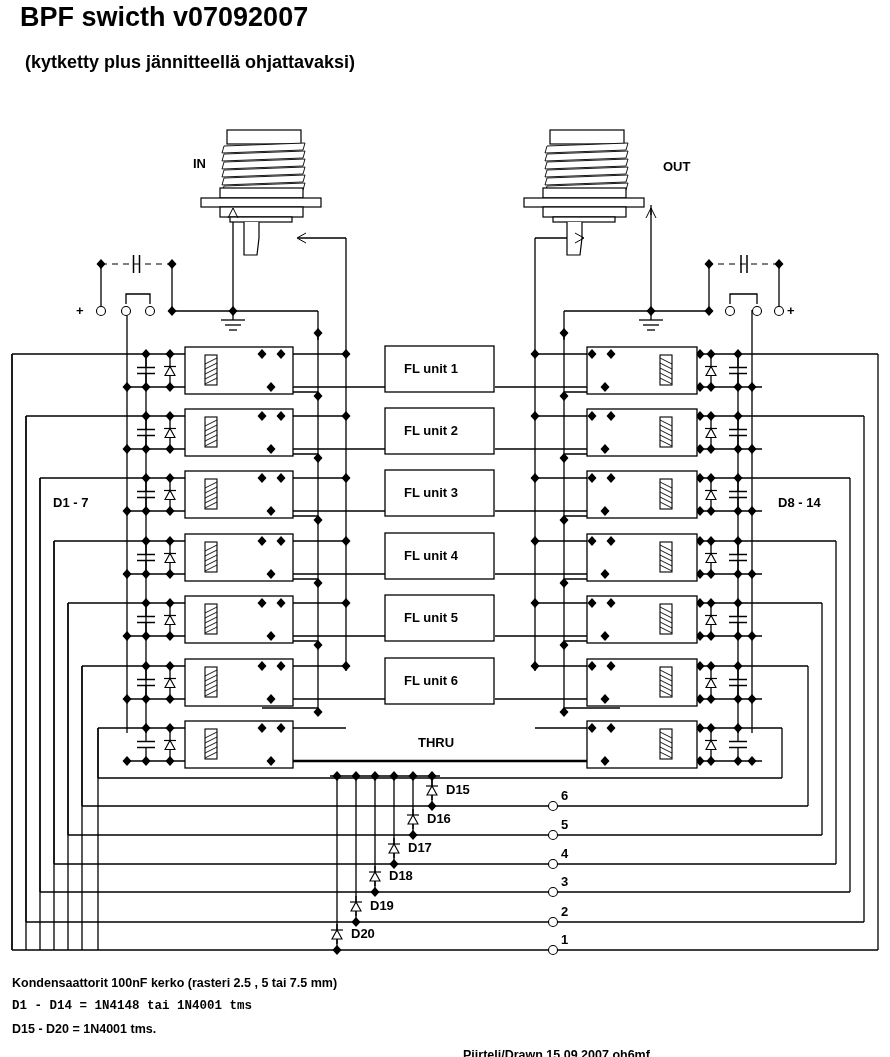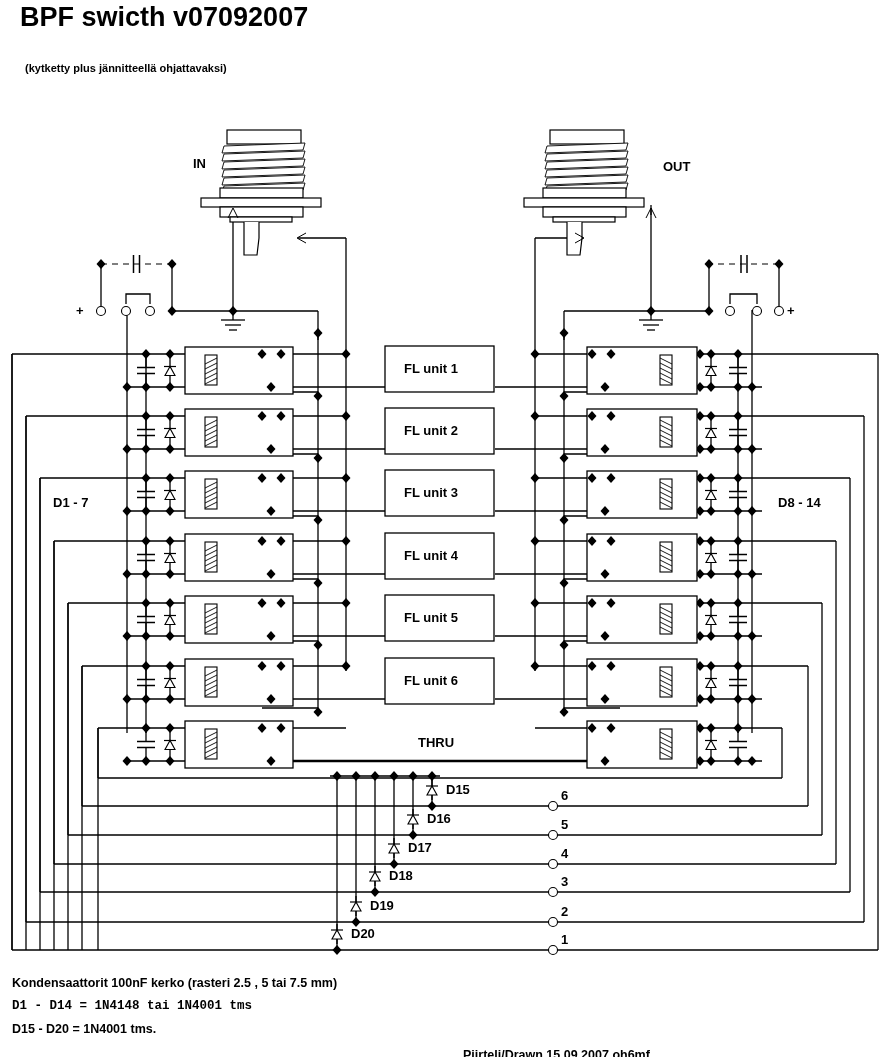--- a/index.html
+++ b/index.html
@@ -1,18 +1,18 @@
 <!DOCTYPE html>
 <html><head>
 <meta charset="utf-8">
 <style>
   html,body{margin:0;padding:0;background:#ffffff;}
   body{width:890px;height:1057px;position:relative;overflow:hidden;font-family:"Liberation Sans",sans-serif;color:#000;}
   .title{position:absolute;left:20px;top:2px;font-size:27px;font-weight:bold;letter-spacing:0px;text-align:right;}
-  .subtitle{position:absolute;left:25px;top:62px;font-size:11px;font-weight:bold;}
+  .subtitle{position:absolute;left:25px;top:52px;font-size:18px;font-weight:bold;}
   svg#schem{position:absolute;left:0;top:0;}
   .lbl{font-family:"Liberation Sans",sans-serif;font-weight:bold;font-size:13px;fill:#000;}
   .note{position:absolute;font-size:12.5px;font-weight:bold;}
 </style>
 </head>
 <body>
 
 <div class="title">BPF swicth v07092007</div>
 <div class="subtitle">(kytketty plus jännitteellä ohjattavaksi)</div>
 

